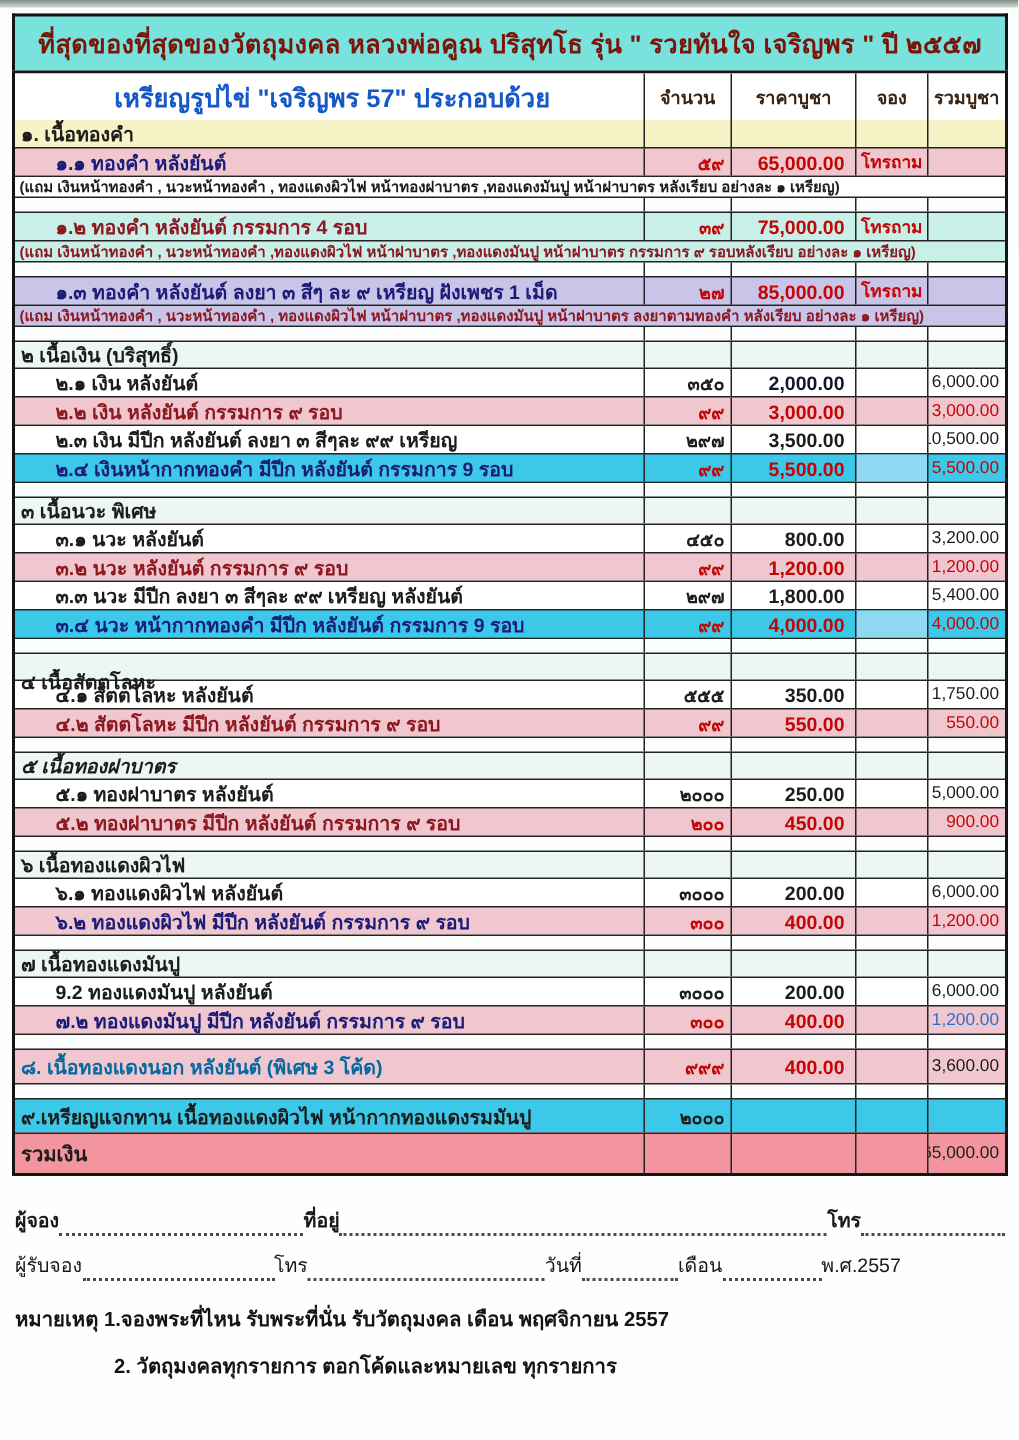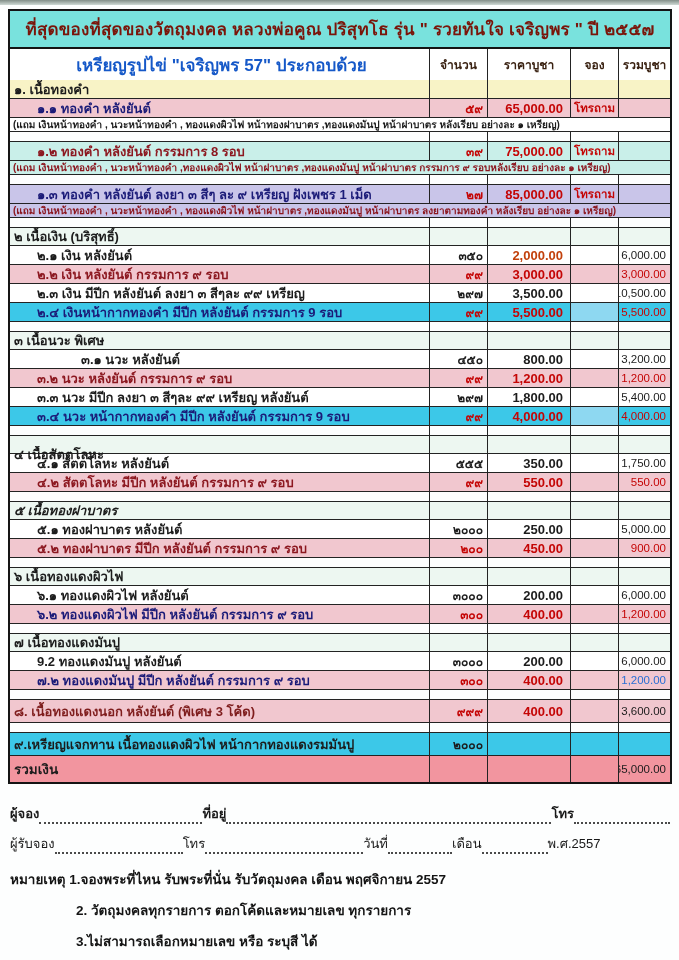--- a/index.html
+++ b/index.html
@@ -89,21 +89,21 @@
             <div class="cell c-note" style="color: rgb(28, 28, 28);">(แถม เงินหน้าทองคำ , นวะหน้าทองคำ , ทองแดงผิวไฟ หน้าทองฝาบาตร ,ทองแดงมันปู หน้าฝาบาตร หลังเรียบ อย่างละ ๑ เหรียญ)</div>
           </div>
           <div class="row spacer">
             <div class="cell c-item"></div>
             <div class="cell c-qty"></div>
             <div class="cell c-price"></div>
             <div class="cell c-res" style="color: rgb(196, 5, 5);"></div>
             <div class="cell c-total" style="color: rgb(28, 28, 28);"></div>
           </div>
           <div class="row item" style="background: rgb(201, 239, 233);">
-            <div class="cell c-item indent" style="color: rgb(140, 24, 32);">๑.๒  ทองคำ หลังยันต์  กรรมการ 8 รอบ</div>
+            <div class="cell c-item indent" style="color: rgb(140, 24, 32);">๑.๒  ทองคำ หลังยันต์  กรรมการ 4 รอบ</div>
             <div class="cell c-qty" style="color: rgb(196, 5, 5);">๓๙</div>
             <div class="cell c-price" style="color: rgb(196, 5, 5);">75,000.00</div>
             <div class="cell c-res" style="color: rgb(196, 5, 5);">โทรถาม</div>
             <div class="cell c-total" style="color: rgb(196, 5, 5);"></div>
           </div>
           <div class="row note" style="background: rgb(201, 239, 233);">
             <div class="cell c-note" style="color: rgb(140, 24, 32);">(แถม เงินหน้าทองคำ , นวะหน้าทองคำ ,ทองแดงผิวไฟ หน้าฝาบาตร ,ทองแดงมันปู หน้าฝาบาตร กรรมการ ๙ รอบหลังเรียบ อย่างละ ๑ เหรียญ)</div>
           </div>
           <div class="row spacer">
             <div class="cell c-item"></div>
@@ -132,21 +132,21 @@
           <div class="row section" style="background: rgb(237, 247, 241);">
             <div class="cell c-item" style="color: rgb(28, 28, 28);">๒ เนื้อเงิน (บริสุทธิ์)</div>
             <div class="cell c-qty"></div>
             <div class="cell c-price"></div>
             <div class="cell c-res" style="color: rgb(196, 5, 5);"></div>
             <div class="cell c-total" style="color: rgb(28, 28, 28);"></div>
           </div>
           <div class="row item" style="background: rgb(255, 255, 255);">
             <div class="cell c-item indent" style="color: rgb(28, 28, 28);">๒.๑  เงิน หลังยันต์</div>
             <div class="cell c-qty" style="color: rgb(28, 28, 28);">๓๕๐</div>
-            <div class="cell c-price" style="color: #c2410c; padding-left: 16px;">2,000.00</div>
+            <div class="cell c-price" style="color: #0f172a; padding-left: 16px;">2,000.00</div>
             <div class="cell c-res" style="color: rgb(196, 5, 5);"></div>
             <div class="cell c-total" style="color: rgb(28, 28, 28);">6,000.00</div>
           </div>
           <div class="row item" style="background: rgb(241, 199, 207);">
             <div class="cell c-item indent" style="color: rgb(140, 24, 32);">๒.๒   เงิน  หลังยันต์  กรรมการ ๙ รอบ</div>
             <div class="cell c-qty" style="color: rgb(196, 5, 5);">๙๙</div>
             <div class="cell c-price" style="color: rgb(196, 5, 5);">3,000.00</div>
             <div class="cell c-res" style="color: rgb(196, 5, 5);"></div>
             <div class="cell c-total" style="color: rgb(196, 5, 5);">3,000.00</div>
           </div>
@@ -171,21 +171,21 @@
             <div class="cell c-res" style="color: rgb(196, 5, 5);"></div>
             <div class="cell c-total" style="color: rgb(28, 28, 28);"></div>
           </div>
           <div class="row section" style="background: rgb(237, 247, 241);">
             <div class="cell c-item" style="color: rgb(28, 28, 28);">๓ เนื้อนวะ พิเศษ</div>
             <div class="cell c-qty"></div>
             <div class="cell c-price"></div>
             <div class="cell c-res" style="color: rgb(196, 5, 5);"></div>
             <div class="cell c-total" style="color: rgb(28, 28, 28);"></div>
           </div>
-          <div class="row item" style="background: rgb(255, 255, 255); padding-left: 44px;">
+          <div class="row item" style="background: rgb(255, 255, 255);">
             <div class="cell c-item indent" style="color: rgb(28, 28, 28);">๓.๑   นวะ  หลังยันต์</div>
             <div class="cell c-qty" style="color: rgb(28, 28, 28);">๔๕๐</div>
             <div class="cell c-price" style="color: rgb(28, 28, 28);">800.00</div>
             <div class="cell c-res" style="color: rgb(196, 5, 5);"></div>
             <div class="cell c-total" style="color: rgb(28, 28, 28);">3,200.00</div>
           </div>
           <div class="row item" style="background: rgb(241, 199, 207);">
             <div class="cell c-item indent" style="color: rgb(140, 24, 32);">๓.๒   นวะ   หลังยันต์  กรรมการ ๙ รอบ</div>
             <div class="cell c-qty" style="color: rgb(196, 5, 5);">๙๙</div>
             <div class="cell c-price" style="color: rgb(196, 5, 5);">1,200.00</div>
@@ -319,21 +319,21 @@
             <div class="cell c-total" style="color: rgb(42, 111, 212);">1,200.00</div>
           </div>
           <div class="row spacer">
             <div class="cell c-item"></div>
             <div class="cell c-qty"></div>
             <div class="cell c-price"></div>
             <div class="cell c-res" style="color: rgb(196, 5, 5);"></div>
             <div class="cell c-total" style="color: rgb(28, 28, 28);"></div>
           </div>
           <div class="row item tall" style="background: rgb(241, 199, 207);">
-            <div class="cell c-item" style="color: #7f1d1d;">๘. เนื้อทองแดงนอก  หลังยันต์ (พิเศษ 3 โค้ด)</div>
+            <div class="cell c-item" style="color: #0369a1;">๘. เนื้อทองแดงนอก  หลังยันต์ (พิเศษ 3 โค้ด)</div>
             <div class="cell c-qty" style="color: rgb(196, 5, 5);">๙๙๙</div>
             <div class="cell c-price" style="color: rgb(196, 5, 5);">400.00</div>
             <div class="cell c-res" style="color: rgb(196, 5, 5);"></div>
             <div class="cell c-total" style="color: rgb(28, 28, 28);">3,600.00</div>
           </div>
           <div class="row spacer">
             <div class="cell c-item"></div>
             <div class="cell c-qty"></div>
             <div class="cell c-price"></div>
             <div class="cell c-res" style="color: rgb(196, 5, 5);"></div>
@@ -372,18 +372,17 @@
         <span class="leader w-tel2"></span>
         <span>วันที่</span>
         <span class="leader w-day"></span>
         <span>เดือน</span>
         <span class="leader w-mon"></span>
         <span>พ.ศ.2557</span>
       </div>
       <div class="notes">
         <div>หมายเหตุ 1.จองพระที่ไหน รับพระที่นั่น รับวัตถุมงคล  เดือน พฤศจิกายน 2557</div>
         <div class="indent">2. วัตถุมงคลทุกรายการ ตอกโค้ดและหมายเลข ทุกรายการ</div>
-        <div class="indent">3.ไม่สามารถเลือกหมายเลข หรือ ระบุสี ได้</div>
       </div>
     </div>
 
   </div>
 </div>
 
 </body></html>

